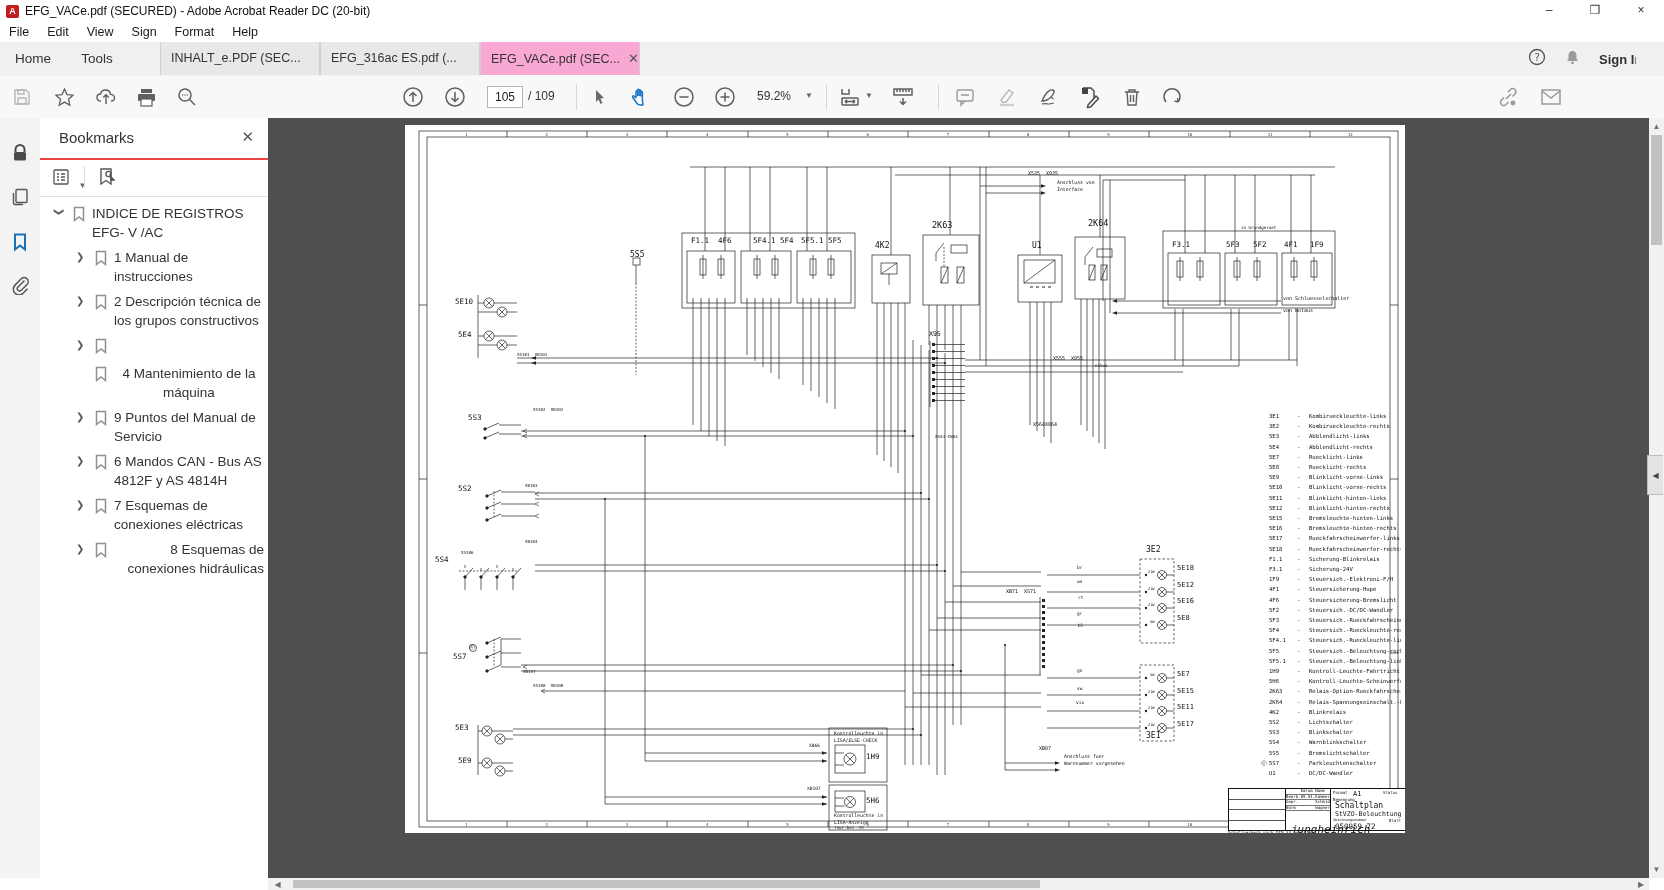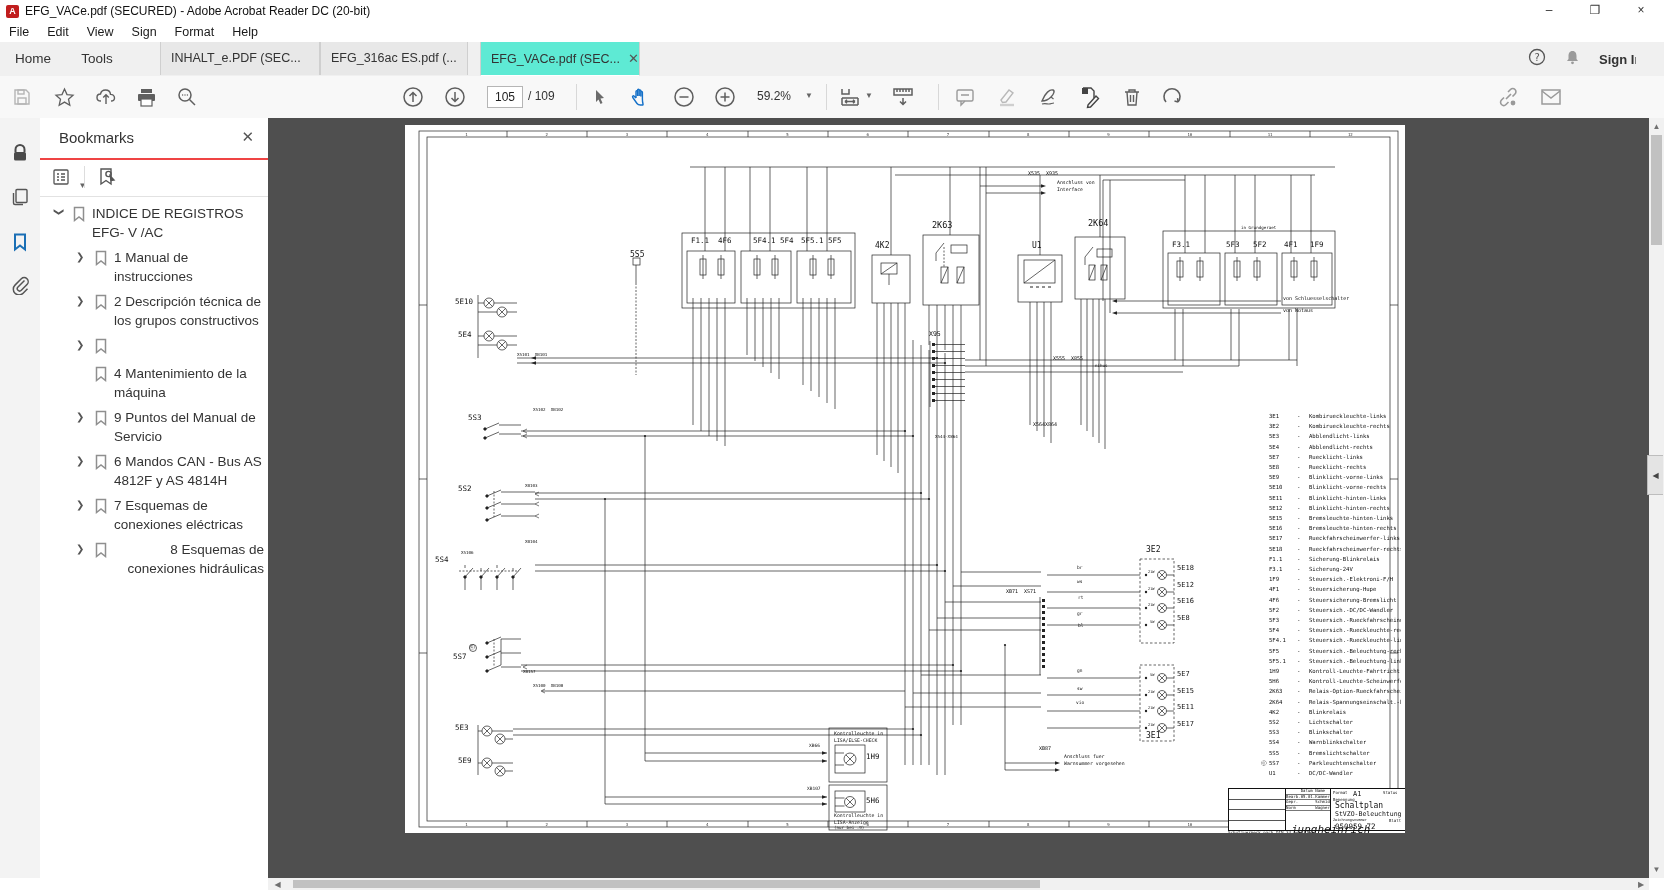--- a/index.html
+++ b/index.html
@@ -17,21 +17,21 @@
   .menubar{position:absolute;left:0;top:22px;width:1664px;height:20px;background:#fff;
            display:flex;align-items:center;font-size:12.5px;}
   .menuitem{padding:0 9px;color:#1a1a1a;}
   
   .tabbar{position:absolute;left:0;top:42px;width:1664px;height:34px;background:#f0f0f0;
           border-bottom:1px solid #d9d9d9;}
   .flattab{position:absolute;top:0;height:34px;line-height:34px;font-size:13.5px;color:#333;text-align:center;}
   .doctab{position:absolute;top:0;height:33px;line-height:33px;background:#e8e8e8;
           border-left:1px solid #cfcfcf;border-right:1px solid #cfcfcf;font-size:12.5px;color:#333;
           text-align:left;padding:0 10px;white-space:nowrap;overflow:hidden;box-sizing:border-box;}
-  .doctab.active{background:#5eead4;border-bottom:1px solid #fff;height:34px;}
+  .doctab.active{background:#f9a8d4;border-bottom:1px solid #fff;height:34px;}
   .closex{font-size:13px;color:#555;margin-left:8px;}
   .tab-right{position:absolute;top:0;height:34px;display:flex;align-items:center;}
   
   .toolbar{position:absolute;left:0;top:76px;width:1664px;height:42px;background:#f8f8f8;
            border-bottom:1px solid #d4d4d4;}
   .tbtn{position:absolute;top:7px;width:28px;height:28px;display:flex;align-items:center;justify-content:center;}
   .tsep{position:absolute;top:8px;width:1px;height:26px;background:#d8d8d8;}
   .pageinput{position:absolute;top:10px;width:34px;height:20px;border:1px solid #b5b5b5;background:#fff;
              font-size:12px;text-align:center;line-height:20px;}
   .pagetotal{position:absolute;top:10px;font-size:12px;color:#333;line-height:20px;}
@@ -110,21 +110,21 @@
       <span class="menuitem">Sign</span>
       <span class="menuitem">Format</span>
       <span class="menuitem">Help</span>
     </div>
 
   <div class="tabbar">
     <div class="flattab" style="left:0;width:66px;">Home</div>
     <div class="flattab" style="left:66px;width:62px;">Tools</div>
     <div id="doctabs">
         <div class="doctab" style="left: 160px; width: 160px;"><span>INHALT_e.PDF (SEC...</span></div>
-        <div class="doctab" style="left: 320px; width: 148px;"><span>EFG_316ac ES.pdf (...</span></div>
+        <div class="doctab" style="left: 320px; width: 160px;"><span>EFG_316ac ES.pdf (...</span></div>
         <div class="doctab active" style="left: 480px; width: 160px;"><span>EFG_VACe.pdf (SEC...</span><span class="closex">✕</span></div>
       </div>
     <div class="tab-right" style="left:1528px;width:136px;">
       <span style="margin-right:18px;">
         <svg width="18" height="18" viewBox="0 0 18 18">
             <circle cx="9" cy="9" r="7.5" fill="none" stroke="#555" stroke-width="1.3"></circle>
             <text x="9" y="12.5" font-size="10" text-anchor="middle" fill="#555" font-family="Liberation Sans">?</text>
           </svg>
       </span>
       <span style="margin-right:18px;">
@@ -344,21 +344,21 @@
               <path d="M2.5 1.5 H11.5 V14.5 L7 11 L2.5 14.5 Z"></path>
             </svg></span>
           <span class="bm-label" style="width: 150px;">2 Descripción técnica de los grupos constructivos</span>
         </div>
         <div class="bm-item" style="padding-left: 36px;">
           <span class="bm-chev">❯</span>
           <span class="bm-ico"><svg width="14" height="16" viewBox="0 0 14 16" fill="none" stroke="#8f8f8f" stroke-width="1.5">
               <path d="M2.5 1.5 H11.5 V14.5 L7 11 L2.5 14.5 Z"></path>
             </svg></span>
         </div>
-        <div class="bm-item" style="padding-left: 36px;">
+        <div class="bm-item" style="padding-left: 36px; text-align: center;">
           <span class="bm-chev"></span>
           <span class="bm-ico"><svg width="14" height="16" viewBox="0 0 14 16" fill="none" stroke="#8f8f8f" stroke-width="1.5">
               <path d="M2.5 1.5 H11.5 V14.5 L7 11 L2.5 14.5 Z"></path>
             </svg></span>
           <span class="bm-label" style="width: 150px;">4 Mantenimiento de la máquina</span>
         </div>
         <div class="bm-item" style="padding-left: 36px;">
           <span class="bm-chev">❯</span>
           <span class="bm-ico"><svg width="14" height="16" viewBox="0 0 14 16" fill="none" stroke="#8f8f8f" stroke-width="1.5">
               <path d="M2.5 1.5 H11.5 V14.5 L7 11 L2.5 14.5 Z"></path>

